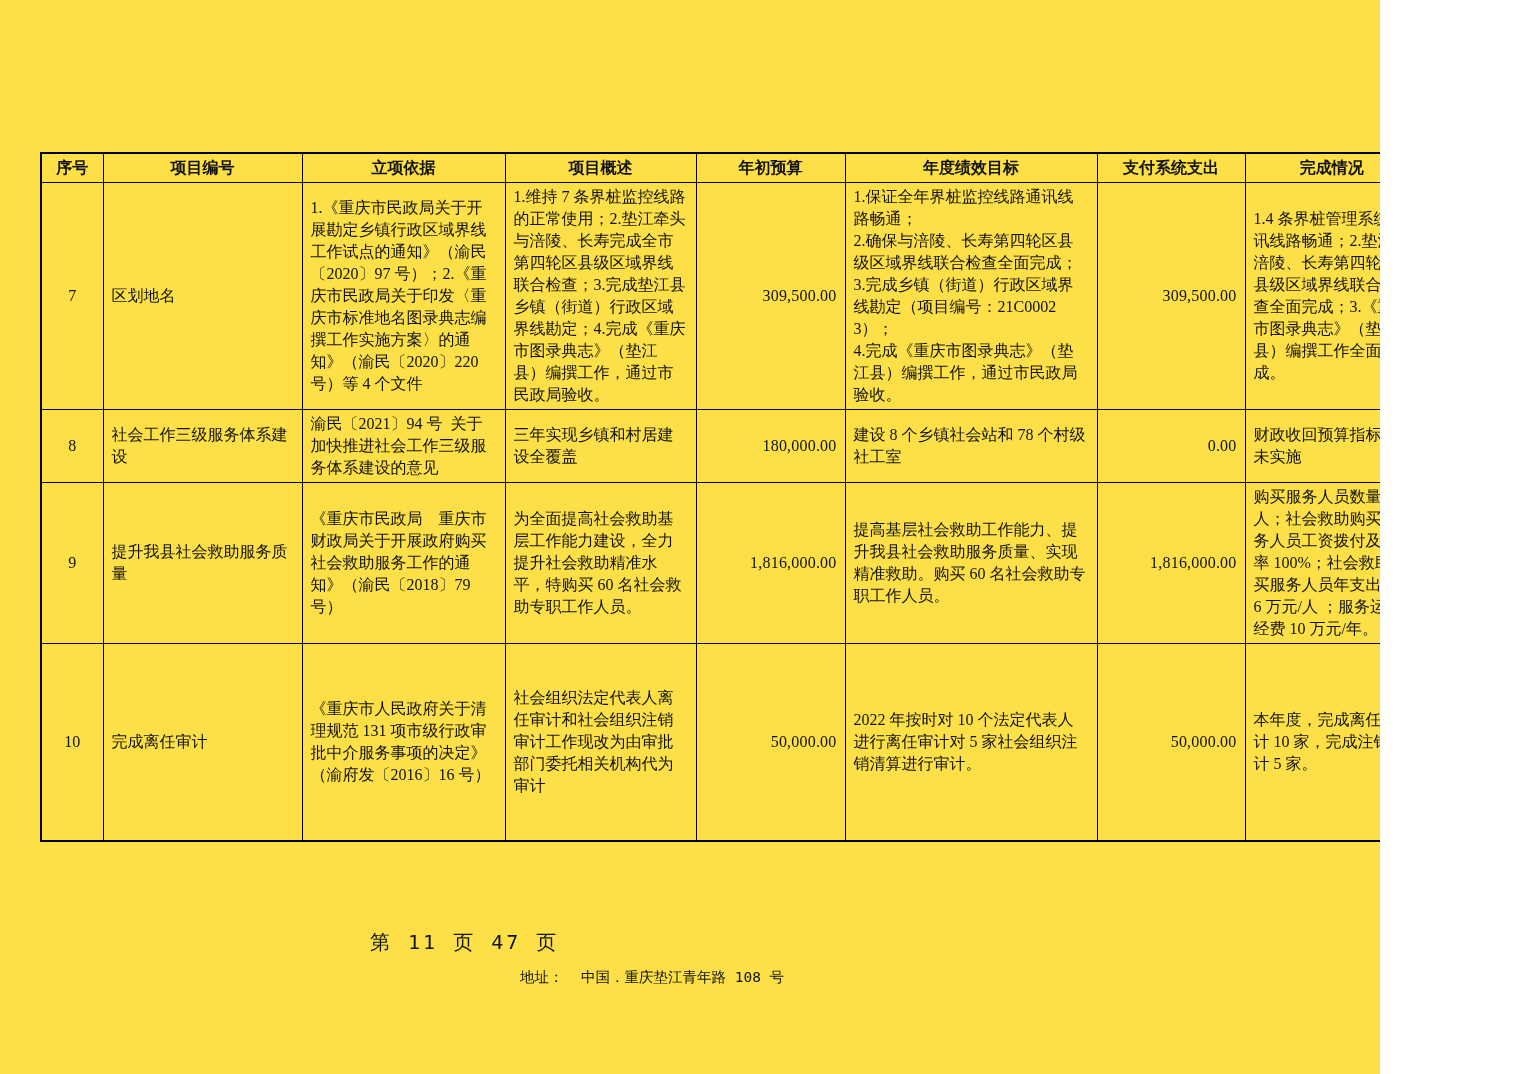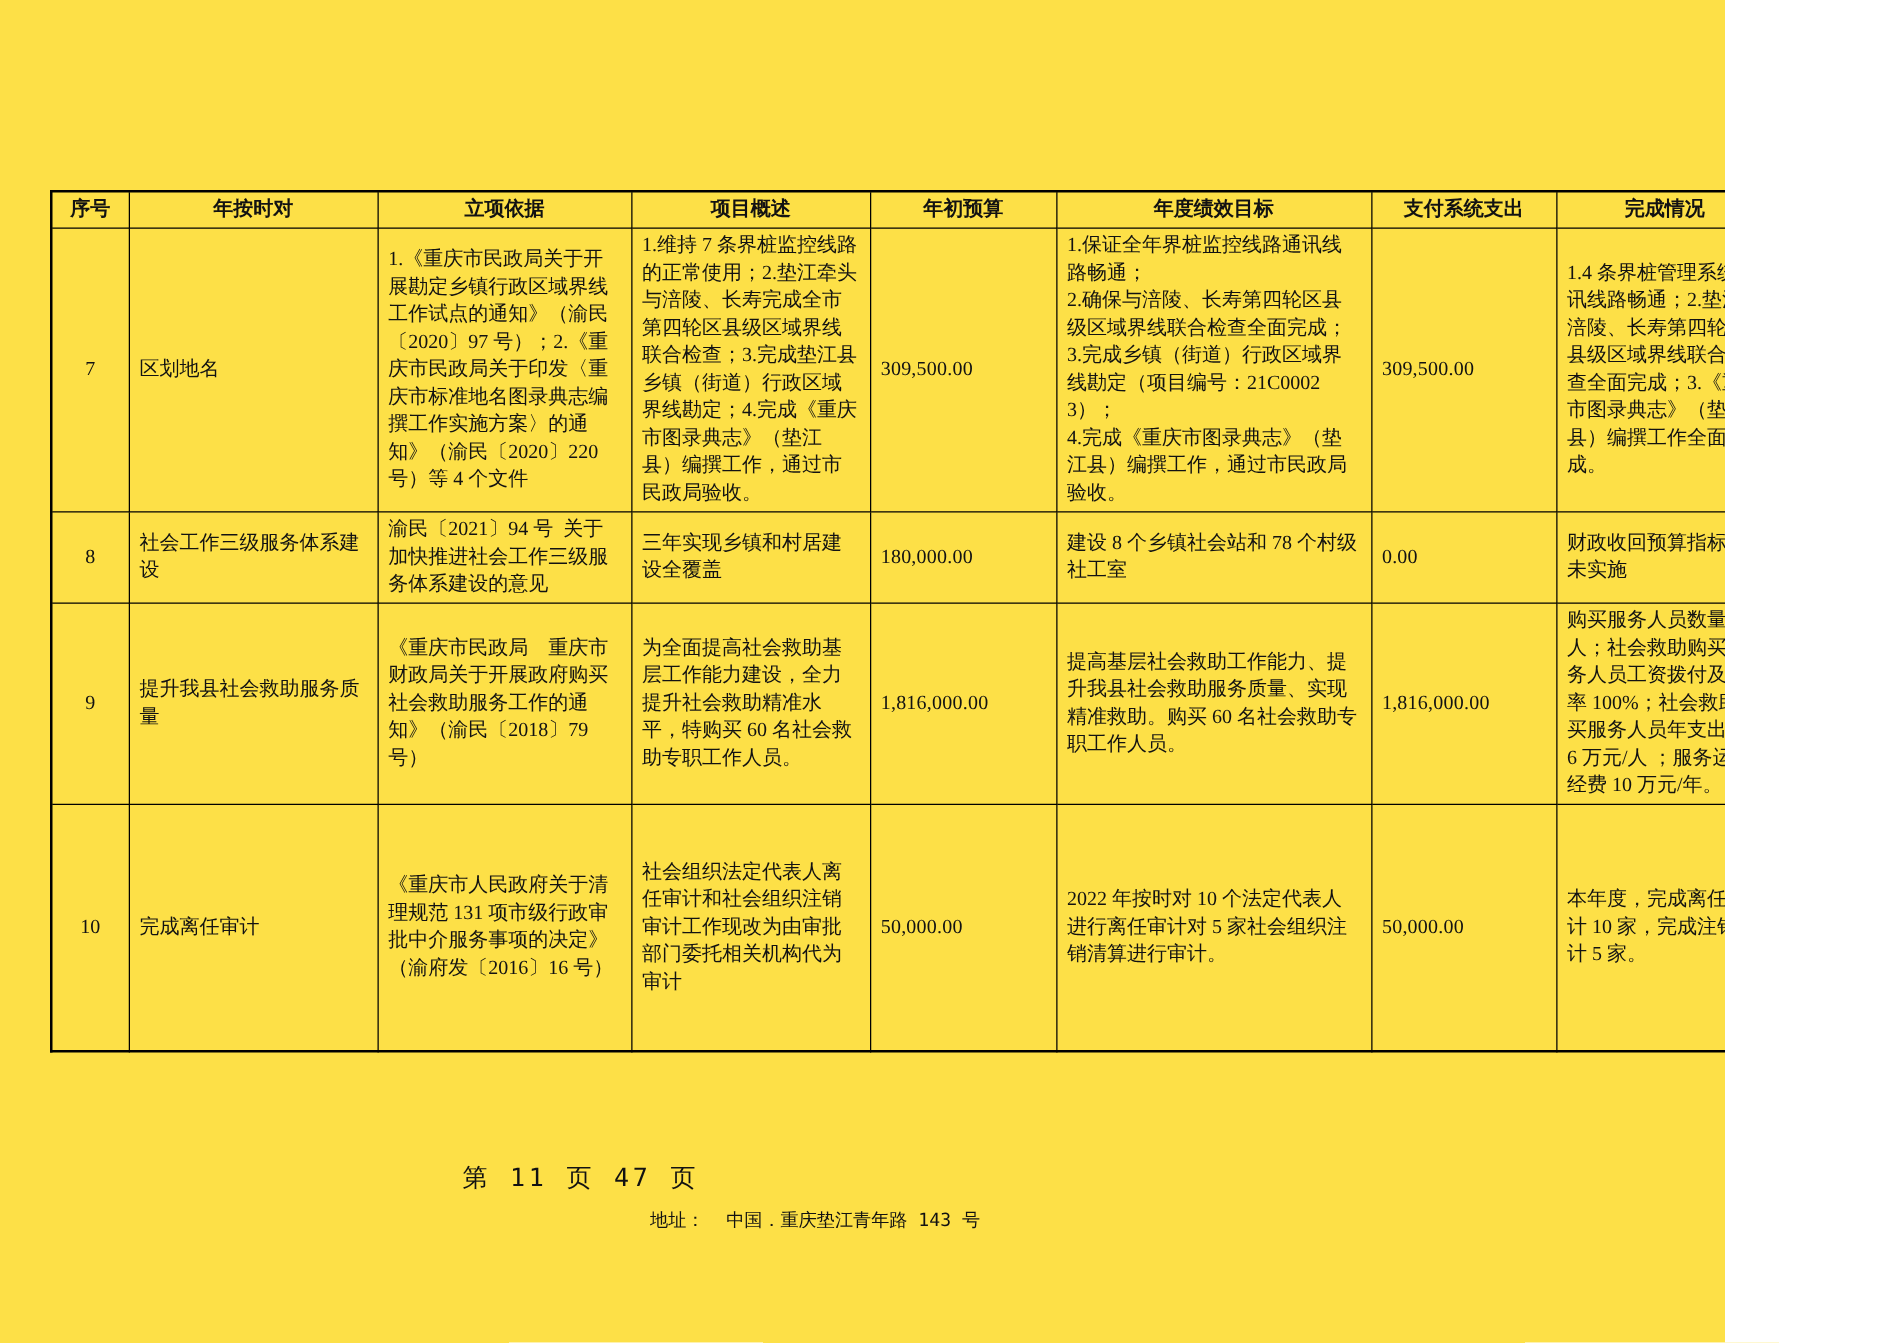--- a/index.html
+++ b/index.html
@@ -37,21 +37,21 @@
     text-align: center;
     padding: 2px 2px;
     line-height: 18px;
   }
   tr.hrow   { height: 29px; }
   tr.row7   { height: 220px; }
   tr.row8   { height: 70px; }
   tr.row9   { height: 149px; }
   tr.row10  { height: 198px; }
   td.seq  { text-align: center; font-size: 17px; padding: 0; }
-  td.num  { padding: 0 5px 0 2px; font-size: 16px; letter-spacing: 0.2px; }
+  td.num  { text-align: right; padding: 0 5px 0 2px; font-size: 16px; letter-spacing: 0.2px; }
   td.name { padding-left: 10px; margin-top: 22px; }
   .footer-page {
     position: absolute;
     left: 370px;
     top: 929px;
     font-size: 20px;
     letter-spacing: 3px;
     font-family: "DejaVu Sans Mono", "Liberation Mono", monospace;
     white-space: pre;
   }
@@ -77,21 +77,21 @@
         <col style="width:203px">
         <col style="width:191px">
       <col style="width:149px">
         <col style="width:252px">
         <col style="width:148px">
         <col style="width:174px">
     </colgroup>
     <thead>
       <tr class="hrow">
         <th>序号</th>
-        <th>年按时对</th>
+        <th>项目编号</th>
         <th>立项依据</th>
         <th>项目概述</th>
         <th>年初预算</th>
         <th>年度绩效目标</th>
         <th>支付系统支出</th>
         <th>完成情况</th>
       </tr>
     </thead>
     <tbody>
       <tr class="row7">
@@ -136,17 +136,17 @@
         <td class="txt">2022 年按时对 10 个法定代表人进行离任审计对 5 家社会组织注销清算进行审计。</td>
         <td class="num">50,000.00</td>
         <td class="txt">本年度，完成离任审计 10 家，完成注销审计 5 家。</td>
       </tr>
     </tbody>
   </table>
 
   <div class="footer-page">第 11 页 47 页</div>
 
   <div class="footer-address">
-    <div>地址：  中国．重庆垫江青年路 143 号</div>
+    <div>地址：  中国．重庆垫江青年路 108 号</div>
     
   </div>
 
 </div>
 
 </body></html>

